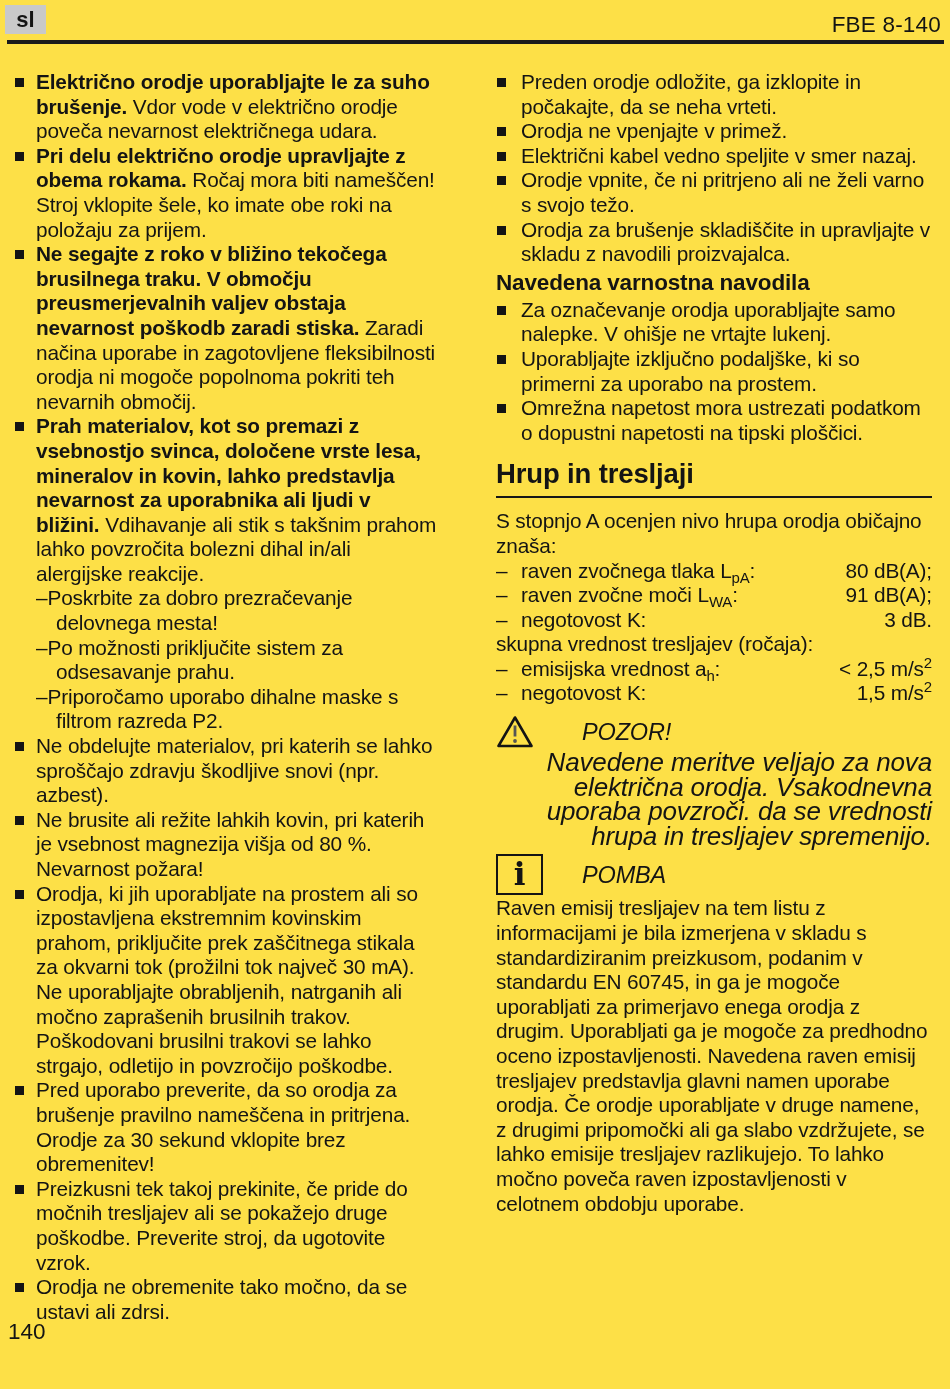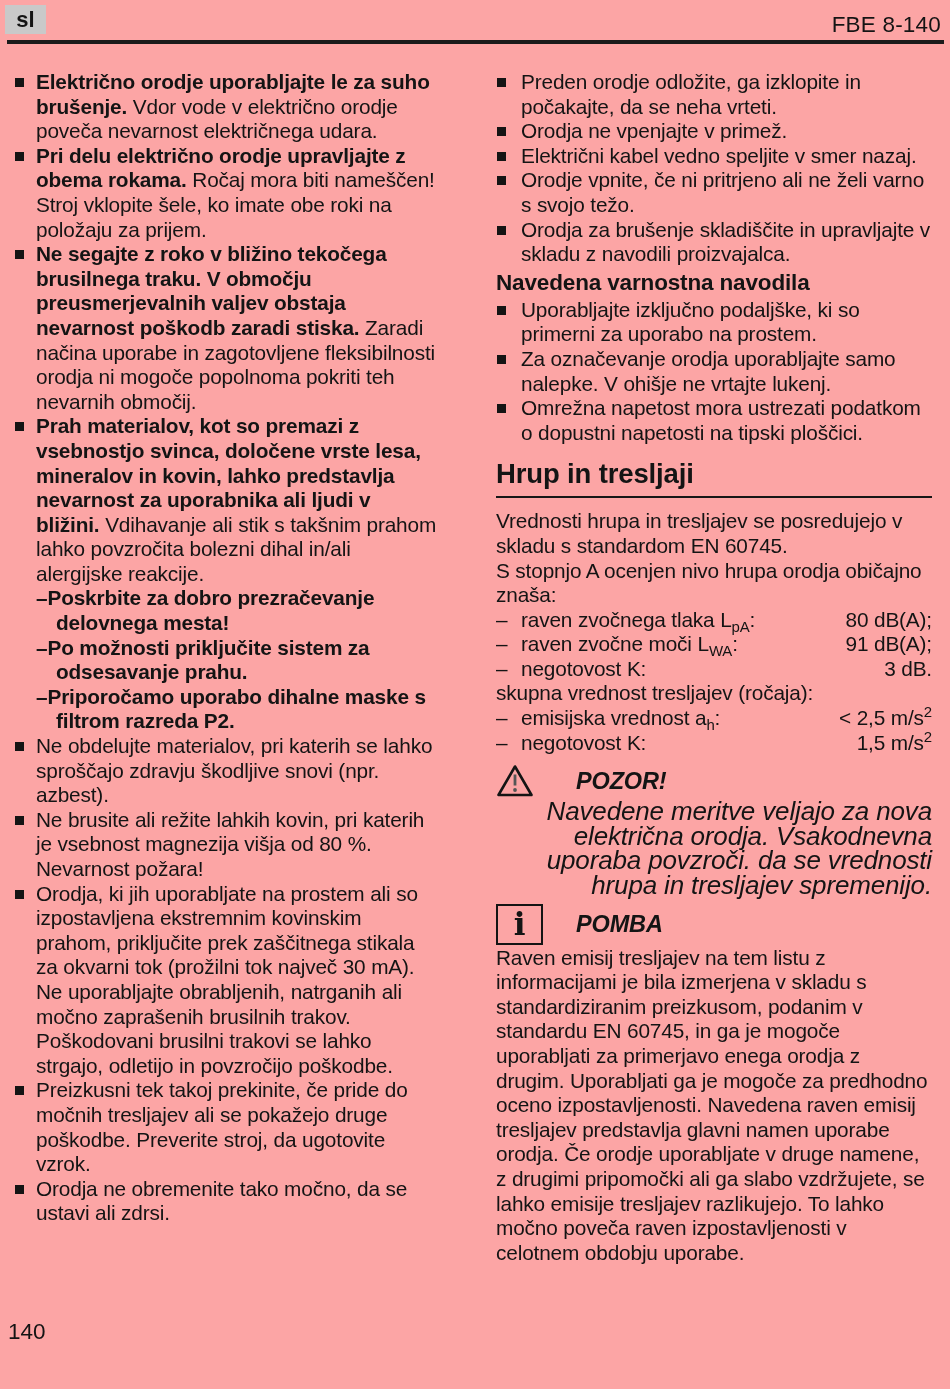--- a/index.html
+++ b/index.html
@@ -1,19 +1,19 @@
 <!DOCTYPE html>
 <html><head>
 <meta charset="utf-8">
 <style>
   html,body{margin:0;padding:0;background:#e8e8e8;}
   .page{
     position:relative;
     width:950px;height:1389px;
-    background:#fca5a5;
+    background:#fde047;
     color:#141414;
     font-family:"Liberation Sans","DejaVu Sans",sans-serif;
     overflow:hidden;
   }
   
   .header{position:relative;height:44px;}
   .badge{
     position:absolute;left:5px;top:5px;
     width:41px;height:29px;
     background:#c9c9c9;
@@ -33,39 +33,39 @@
   .col{font-size:20.8px;line-height:24.6px;letter-spacing:-0.15px;}
   .col-left{width:424px;}
   .col-right{width:436px;margin-left:58px;}
   .b{font-weight:bold;}
   .bullet{position:relative;padding-left:22px;}
   .col-right .bullet{padding-left:25px;}
   .bullet::before{
     content:"";position:absolute;left:1px;top:8px;
     width:9px;height:9px;background:#141414;
   }
-  .dash-item{padding-left:20px;text-indent:-20px;font-weight:bold;}
+  .dash-item{padding-left:20px;text-indent:-20px;}
   
   .h-additional{font-weight:bold;font-size:22.5px;line-height:26px;margin:3px 0 2px;}
   .h-section{
     font-weight:bold;font-size:27.5px;line-height:30px;
     margin:14px 0 11px;padding-bottom:7px;
     border-bottom:2.5px solid #161616;
   }
   
   .vrow{display:flex;}
   .vdash{width:25px;flex:none;}
   .vlabel{flex:1;}
   .vval{text-align:center;white-space:nowrap;}
   sub,sup{line-height:0;font-size:0.72em;}
   sup{vertical-align:super;}
   
   .sign-row{display:flex;align-items:center;margin-top:9px;margin-bottom:1px;}
   .sign-icon{width:56px;flex:none;display:flex;align-items:center;}
-  .sign-label{font-weight:bold;font-style:italic;font-size:23.5px;margin-left:24px;}
+  .sign-label{font-weight:normal;font-style:italic;font-size:23.5px;margin-left:30px;}
   .italic{font-style:italic;font-size:26px;text-align:right;}
   .info-box{
     width:47px;height:41px;border:2.5px solid #141414;
     box-sizing:border-box;
     display:flex;align-items:center;justify-content:center;
     font-family:"DejaVu Serif","Liberation Serif",serif;
     font-weight:bold;font-size:31px;line-height:1;
   }
   .note-row{margin-top:6px;margin-bottom:1px;}
   
@@ -104,20 +104,23 @@
       <div class="bullet">
         <span>Ne obdelujte materialov, pri katerih se lahko sproščajo zdravju škodljive snovi (npr. azbest).</span>
       </div>
       <div class="bullet">
         <span>Ne brusite ali režite lahkih kovin, pri katerih je vsebnost magnezija višja od 80 %. Nevarnost požara!</span>
       </div>
       <div class="bullet">
         <span>Orodja, ki jih uporabljate na prostem ali so izpostavljena ekstremnim kovinskim prahom, priključite prek zaščitnega stikala za okvarni tok (prožilni tok največ 30 mA). Ne uporabljajte obrabljenih, natrganih ali močno zaprašenih brusilnih trakov. Poškodovani brusilni trakovi se lahko strgajo, odletijo in povzročijo poškodbe.</span>
       </div>
       <div class="bullet">
+        <span>Pred uporabo preverite, da so orodja za brušenje pravilno nameščena in pritrjena. Orodje za 30 sekund vklopite brez obremenitev!</span>
+      </div>
+      <div class="bullet">
         <span>Preizkusni tek takoj prekinite, če pride do močnih tresljajev ali se pokažejo druge poškodbe. Preverite stroj, da ugotovite vzrok.</span>
       </div>
       <div class="bullet">
         <span>Orodja ne obremenite tako močno, da se ustavi ali zdrsi.</span>
       </div>
 
     </div>
 
     <div class="col col-right">
 
@@ -133,32 +136,31 @@
       <div class="bullet">
         <span>Orodje vpnite, če ni pritrjeno ali ne želi varno s svojo težo.</span>
       </div>
       <div class="bullet">
         <span>Orodja za brušenje skladiščite in upravljajte v skladu z navodili proizvajalca.</span>
       </div>
 
       <div class="h-additional">Navedena varnostna navodila</div>
 
       <div class="bullet">
+        <span>Za označevanje orodja uporabljajte samo nalepke. V ohišje ne vrtajte lukenj.</span>
+      </div>
+      <div class="bullet">
         <span>Uporabljajte izključno podaljške, ki so primerni za uporabo na prostem.</span>
       </div>
       <div class="bullet">
-        <span>Za označevanje orodja uporabljajte samo nalepke. V ohišje ne vrtajte lukenj.</span>
-      </div>
-      <div class="bullet">
         <span>Omrežna napetost mora ustrezati podatkom o dopustni napetosti na tipski ploščici.</span>
       </div>
 
       <div class="h-section">Hrup in tresljaji</div>
 
-      <div>Vrednosti hrupa in tresljajev se posredujejo v skladu s standardom EN 60745.</div>
       <div>S stopnjo A ocenjen nivo hrupa orodja običajno znaša:</div>
 
       <div class="vrow">
         <span class="vdash">–</span>
         <span class="vlabel"><span>raven zvočnega tlaka L</span><sub>pA</sub><span>:</span></span>
         <span class="vval"><span>80 dB(A);</span><sup></sup></span>
       </div>
       <div class="vrow">
         <span class="vdash">–</span>
         <span class="vlabel"><span>raven zvočne moči L</span><sub>WA</sub><span>:</span></span>

